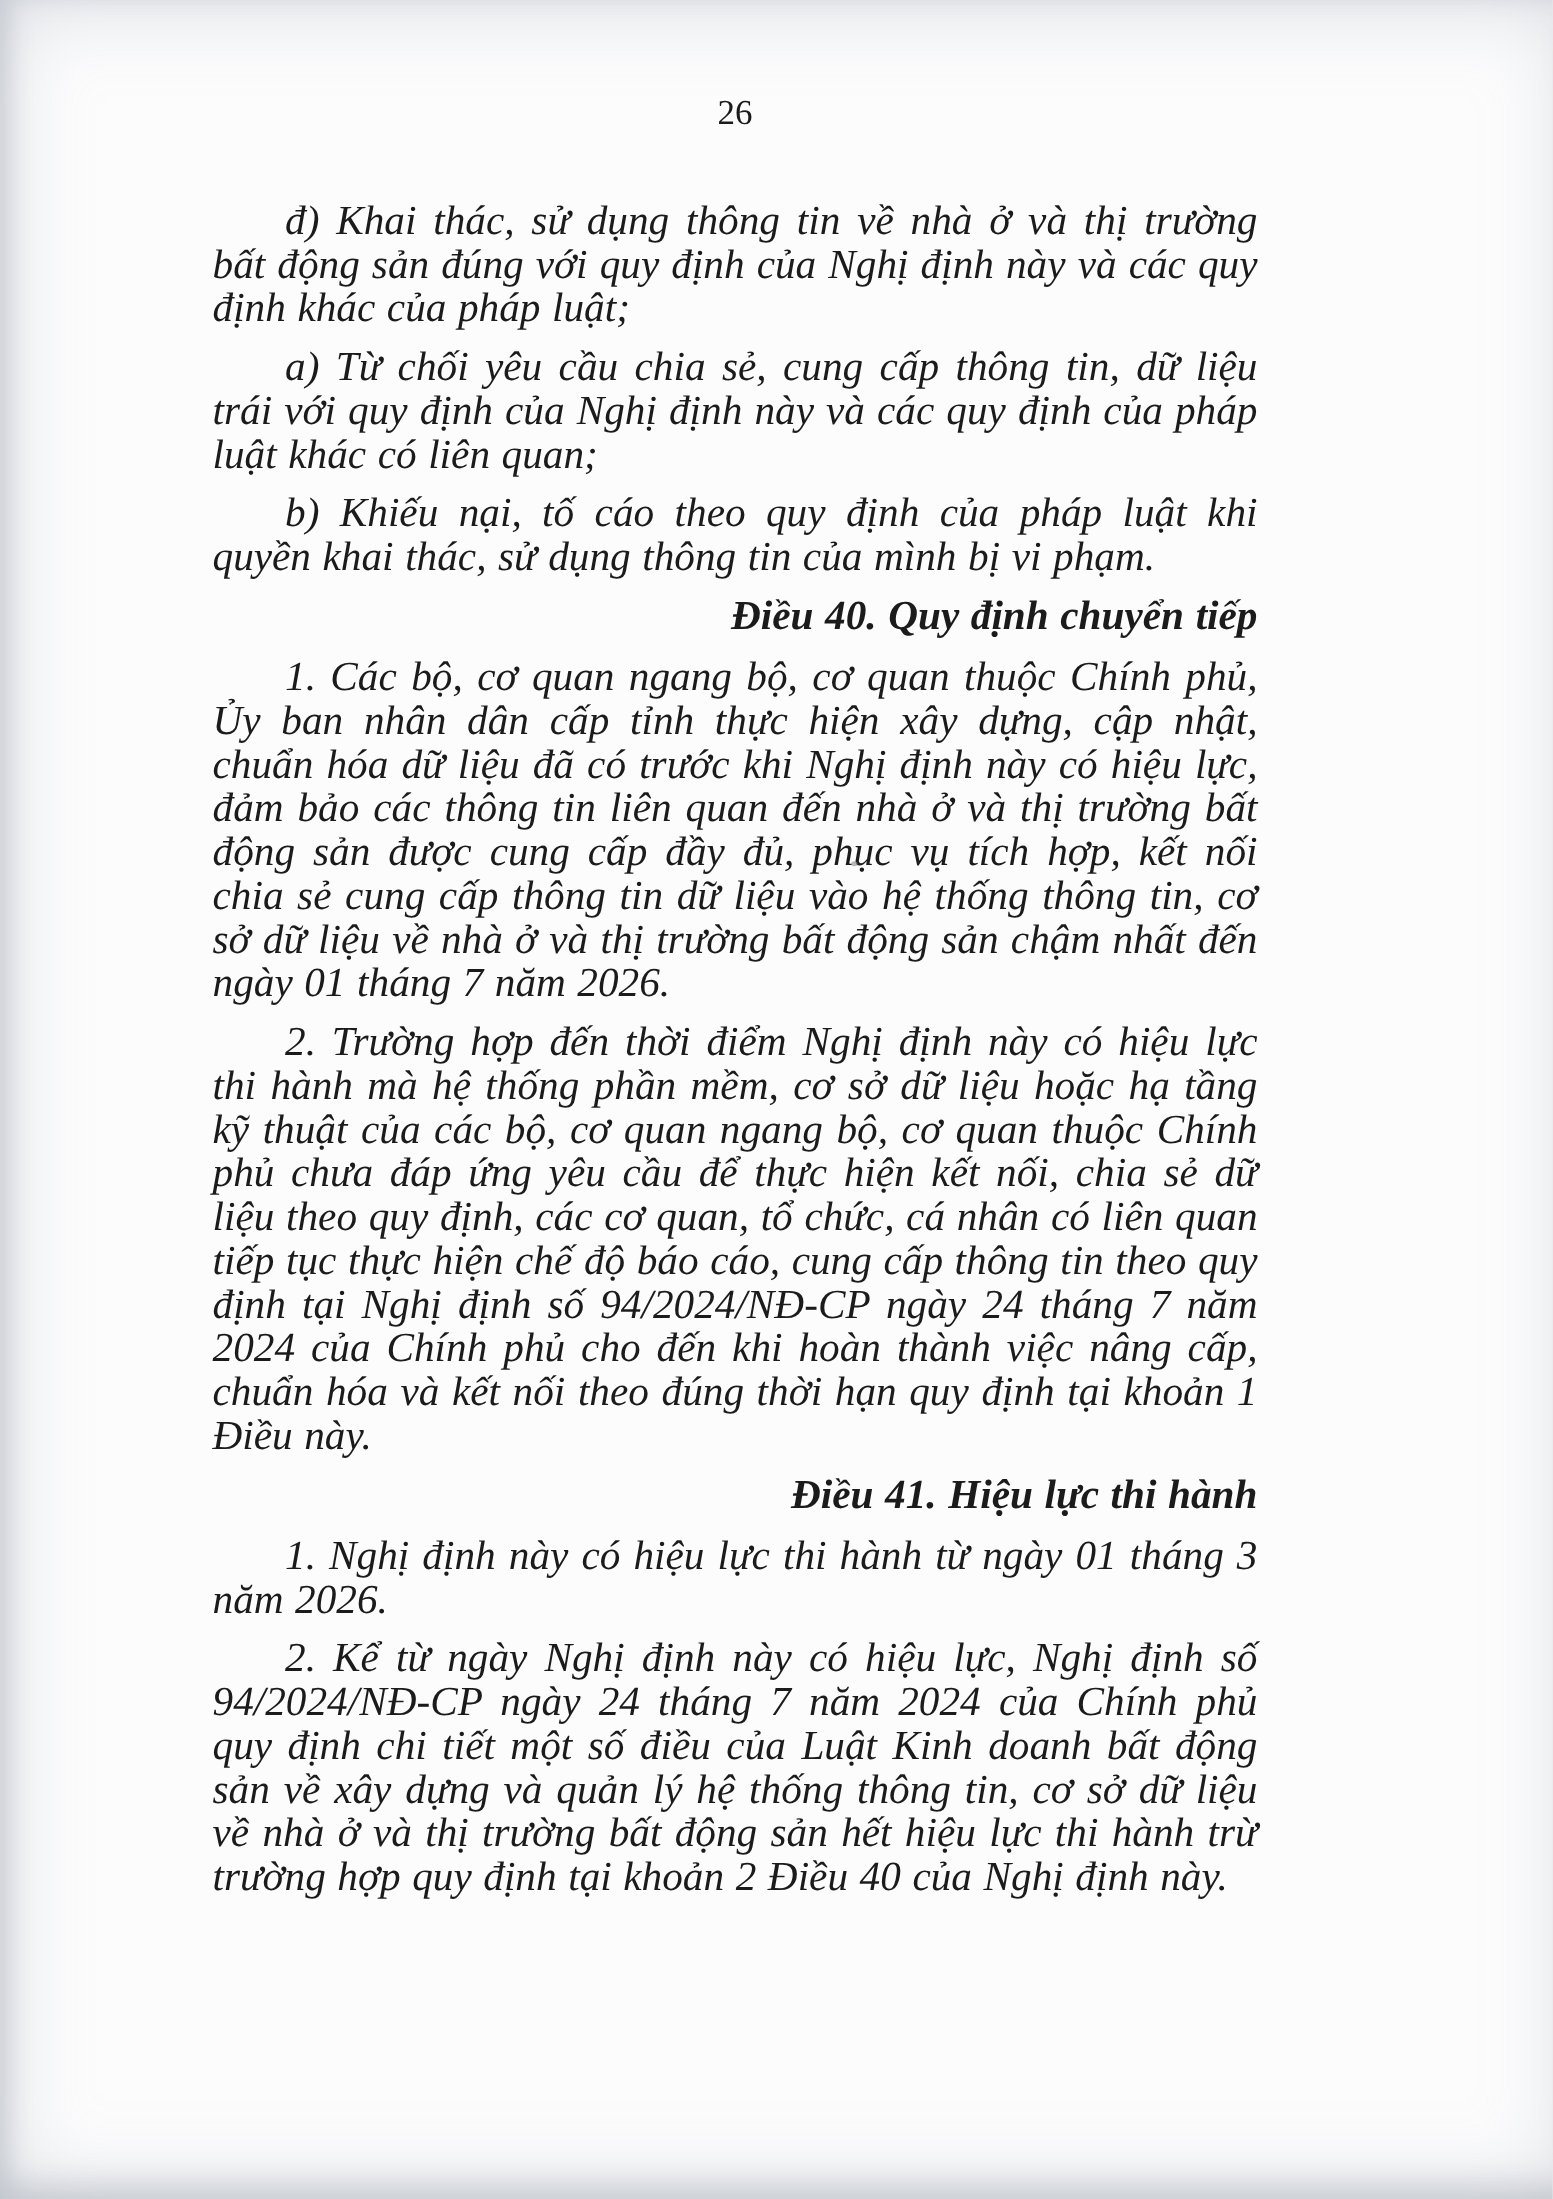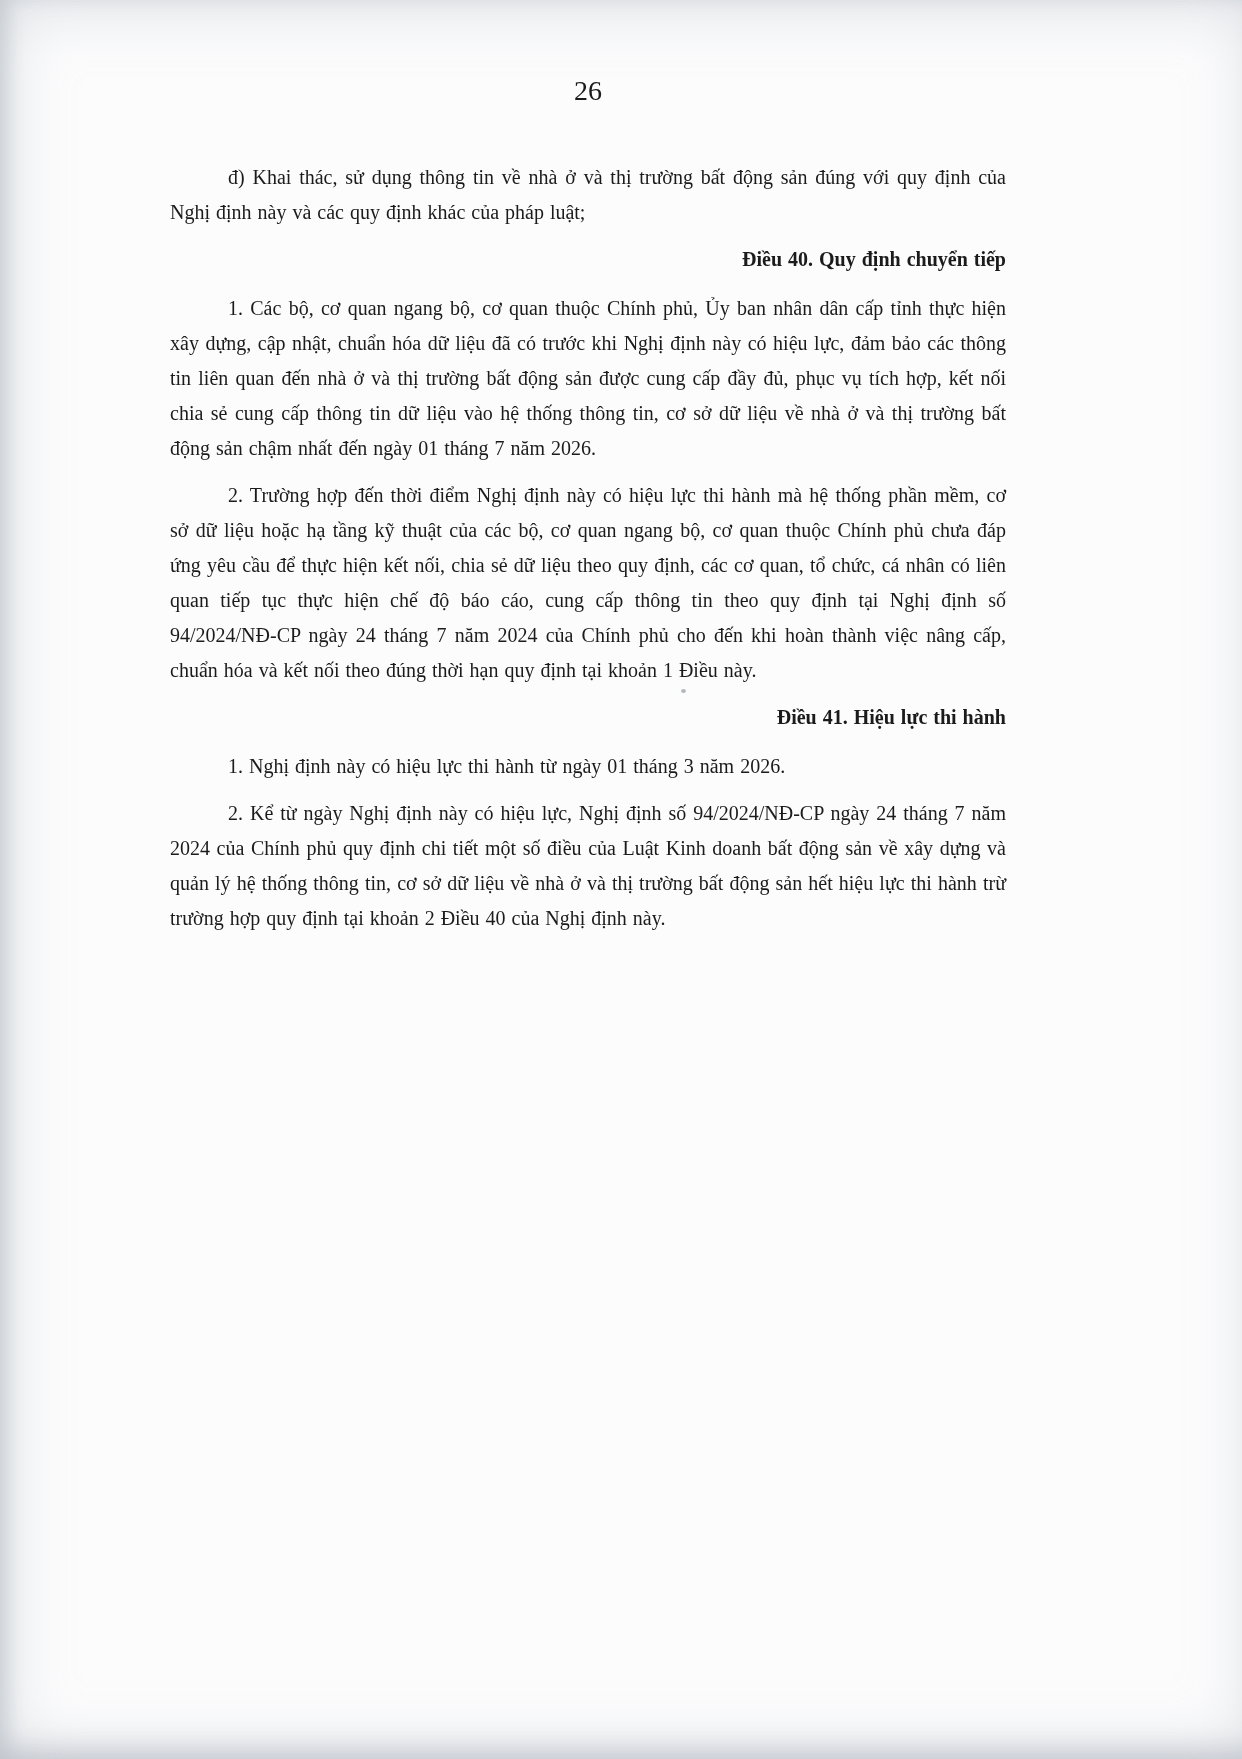--- a/index.html
+++ b/index.html
@@ -31,25 +31,26 @@
     line-height: 34px;
   }
   .content {
     position: absolute;
     top: 160px;
     left: 170px;
     width: 836px;
   }
   .content p {
     margin: 0 0 12px 0;
-    font-size: 20px;
+    font-size: 33px;
     line-height: 35px;
     text-align: justify;
     text-indent: 58px;
     word-spacing: 1px;
+    font-style: italic;
   }
   .content p.heading {
     font-weight: bold;
     text-align: right;
     margin-top: 4px;
     margin-bottom: 14px;
   }
   .speck {
     position: absolute;
     left: 681px;
@@ -68,21 +69,23 @@
 
   <div class="page-number">26</div>
 
   <div class="content">
 
     <p>đ) Khai thác, sử dụng thông tin về nhà ở và thị trường bất động sản đúng với quy định của Nghị định này và các quy định khác của pháp luật;</p>
 
 
 
 
+    <p>a) Từ chối yêu cầu chia sẻ, cung cấp thông tin, dữ liệu trái với quy định của Nghị định này và các quy định của pháp luật khác có liên quan;</p>
 
+    <p>b) Khiếu nại, tố cáo theo quy định của pháp luật khi quyền khai thác, sử dụng thông tin của mình bị vi phạm.</p>
 
     <p class="heading">Điều 40. Quy định chuyển tiếp</p>
 
     <p>1. Các bộ, cơ quan ngang bộ, cơ quan thuộc Chính phủ, Ủy ban nhân dân cấp tỉnh thực hiện xây dựng, cập nhật, chuẩn hóa dữ liệu đã có trước khi Nghị định này có hiệu lực, đảm bảo các thông tin liên quan đến nhà ở và thị trường bất động sản được cung cấp đầy đủ, phục vụ tích hợp, kết nối chia sẻ cung cấp thông tin dữ liệu vào hệ thống thông tin, cơ sở dữ liệu về nhà ở và thị trường bất động sản chậm nhất đến ngày 01 tháng 7 năm 2026.</p>
 
     <p>2. Trường hợp đến thời điểm Nghị định này có hiệu lực thi hành mà hệ thống phần mềm, cơ sở dữ liệu hoặc hạ tầng kỹ thuật của các bộ, cơ quan ngang bộ, cơ quan thuộc Chính phủ chưa đáp ứng yêu cầu để thực hiện kết nối, chia sẻ dữ liệu theo quy định, các cơ quan, tổ chức, cá nhân có liên quan tiếp tục thực hiện chế độ báo cáo, cung cấp thông tin theo quy định tại Nghị định số 94/2024/NĐ-CP ngày 24 tháng 7 năm 2024 của Chính phủ cho đến khi hoàn thành việc nâng cấp, chuẩn hóa và kết nối theo đúng thời hạn quy định tại khoản 1 Điều này.</p>
 
     <p class="heading">Điều 41. Hiệu lực thi hành</p>
 
     <p>1. Nghị định này có hiệu lực thi hành từ ngày 01 tháng 3 năm 2026.</p>

